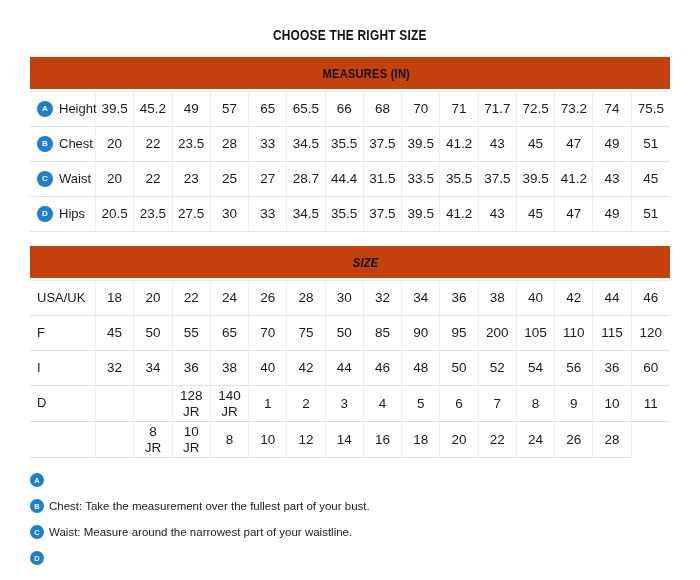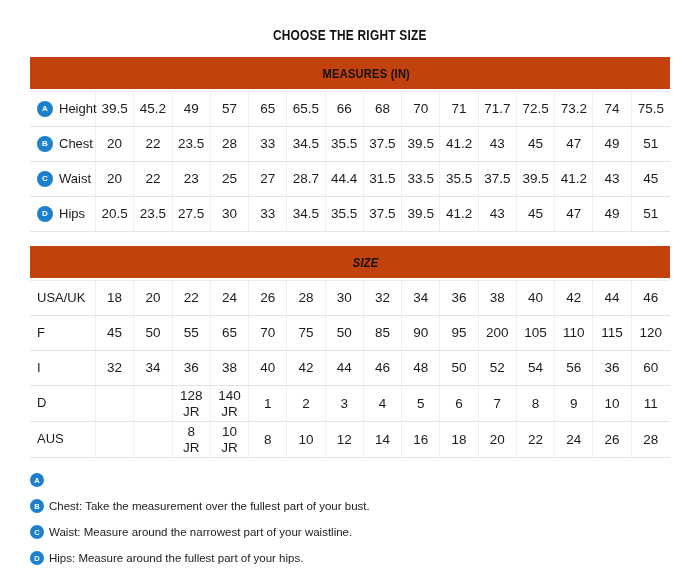--- a/index.html
+++ b/index.html
@@ -236,21 +236,20 @@
       <div class="cell">2</div>
       <div class="cell">3</div>
       <div class="cell">4</div>
       <div class="cell">5</div>
       <div class="cell">6</div>
       <div class="cell">7</div>
       <div class="cell">8</div>
       <div class="cell">9</div>
       <div class="cell">10</div>
       <div class="cell">11</div>
-      <div class="cell label-cell"><span>AUS</span></div>
       <div class="cell"></div>
       <div class="cell"></div>
       <div class="cell">8
 JR</div>
       <div class="cell">10
 JR</div>
       <div class="cell">8</div>
       <div class="cell">10</div>
       <div class="cell">12</div>
       <div class="cell">14</div>
@@ -270,17 +269,16 @@
       <div class="footnote">
         <span class="badge note-badge" style="background: rgb(29, 128, 204);">B</span>
         <span>Chest: Take the measurement over the fullest part of your bust.</span>
       </div>
       <div class="footnote">
         <span class="badge note-badge" style="background: rgb(29, 128, 204);">C</span>
         <span>Waist: Measure around the narrowest part of your waistline.</span>
       </div>
       <div class="footnote">
         <span class="badge note-badge" style="background: rgb(29, 128, 204);">D</span>
-        <span>Hips: Measure around the fullest part of your hips.</span>
       </div>
     </div>
 
 </div>
 
 </body></html>

